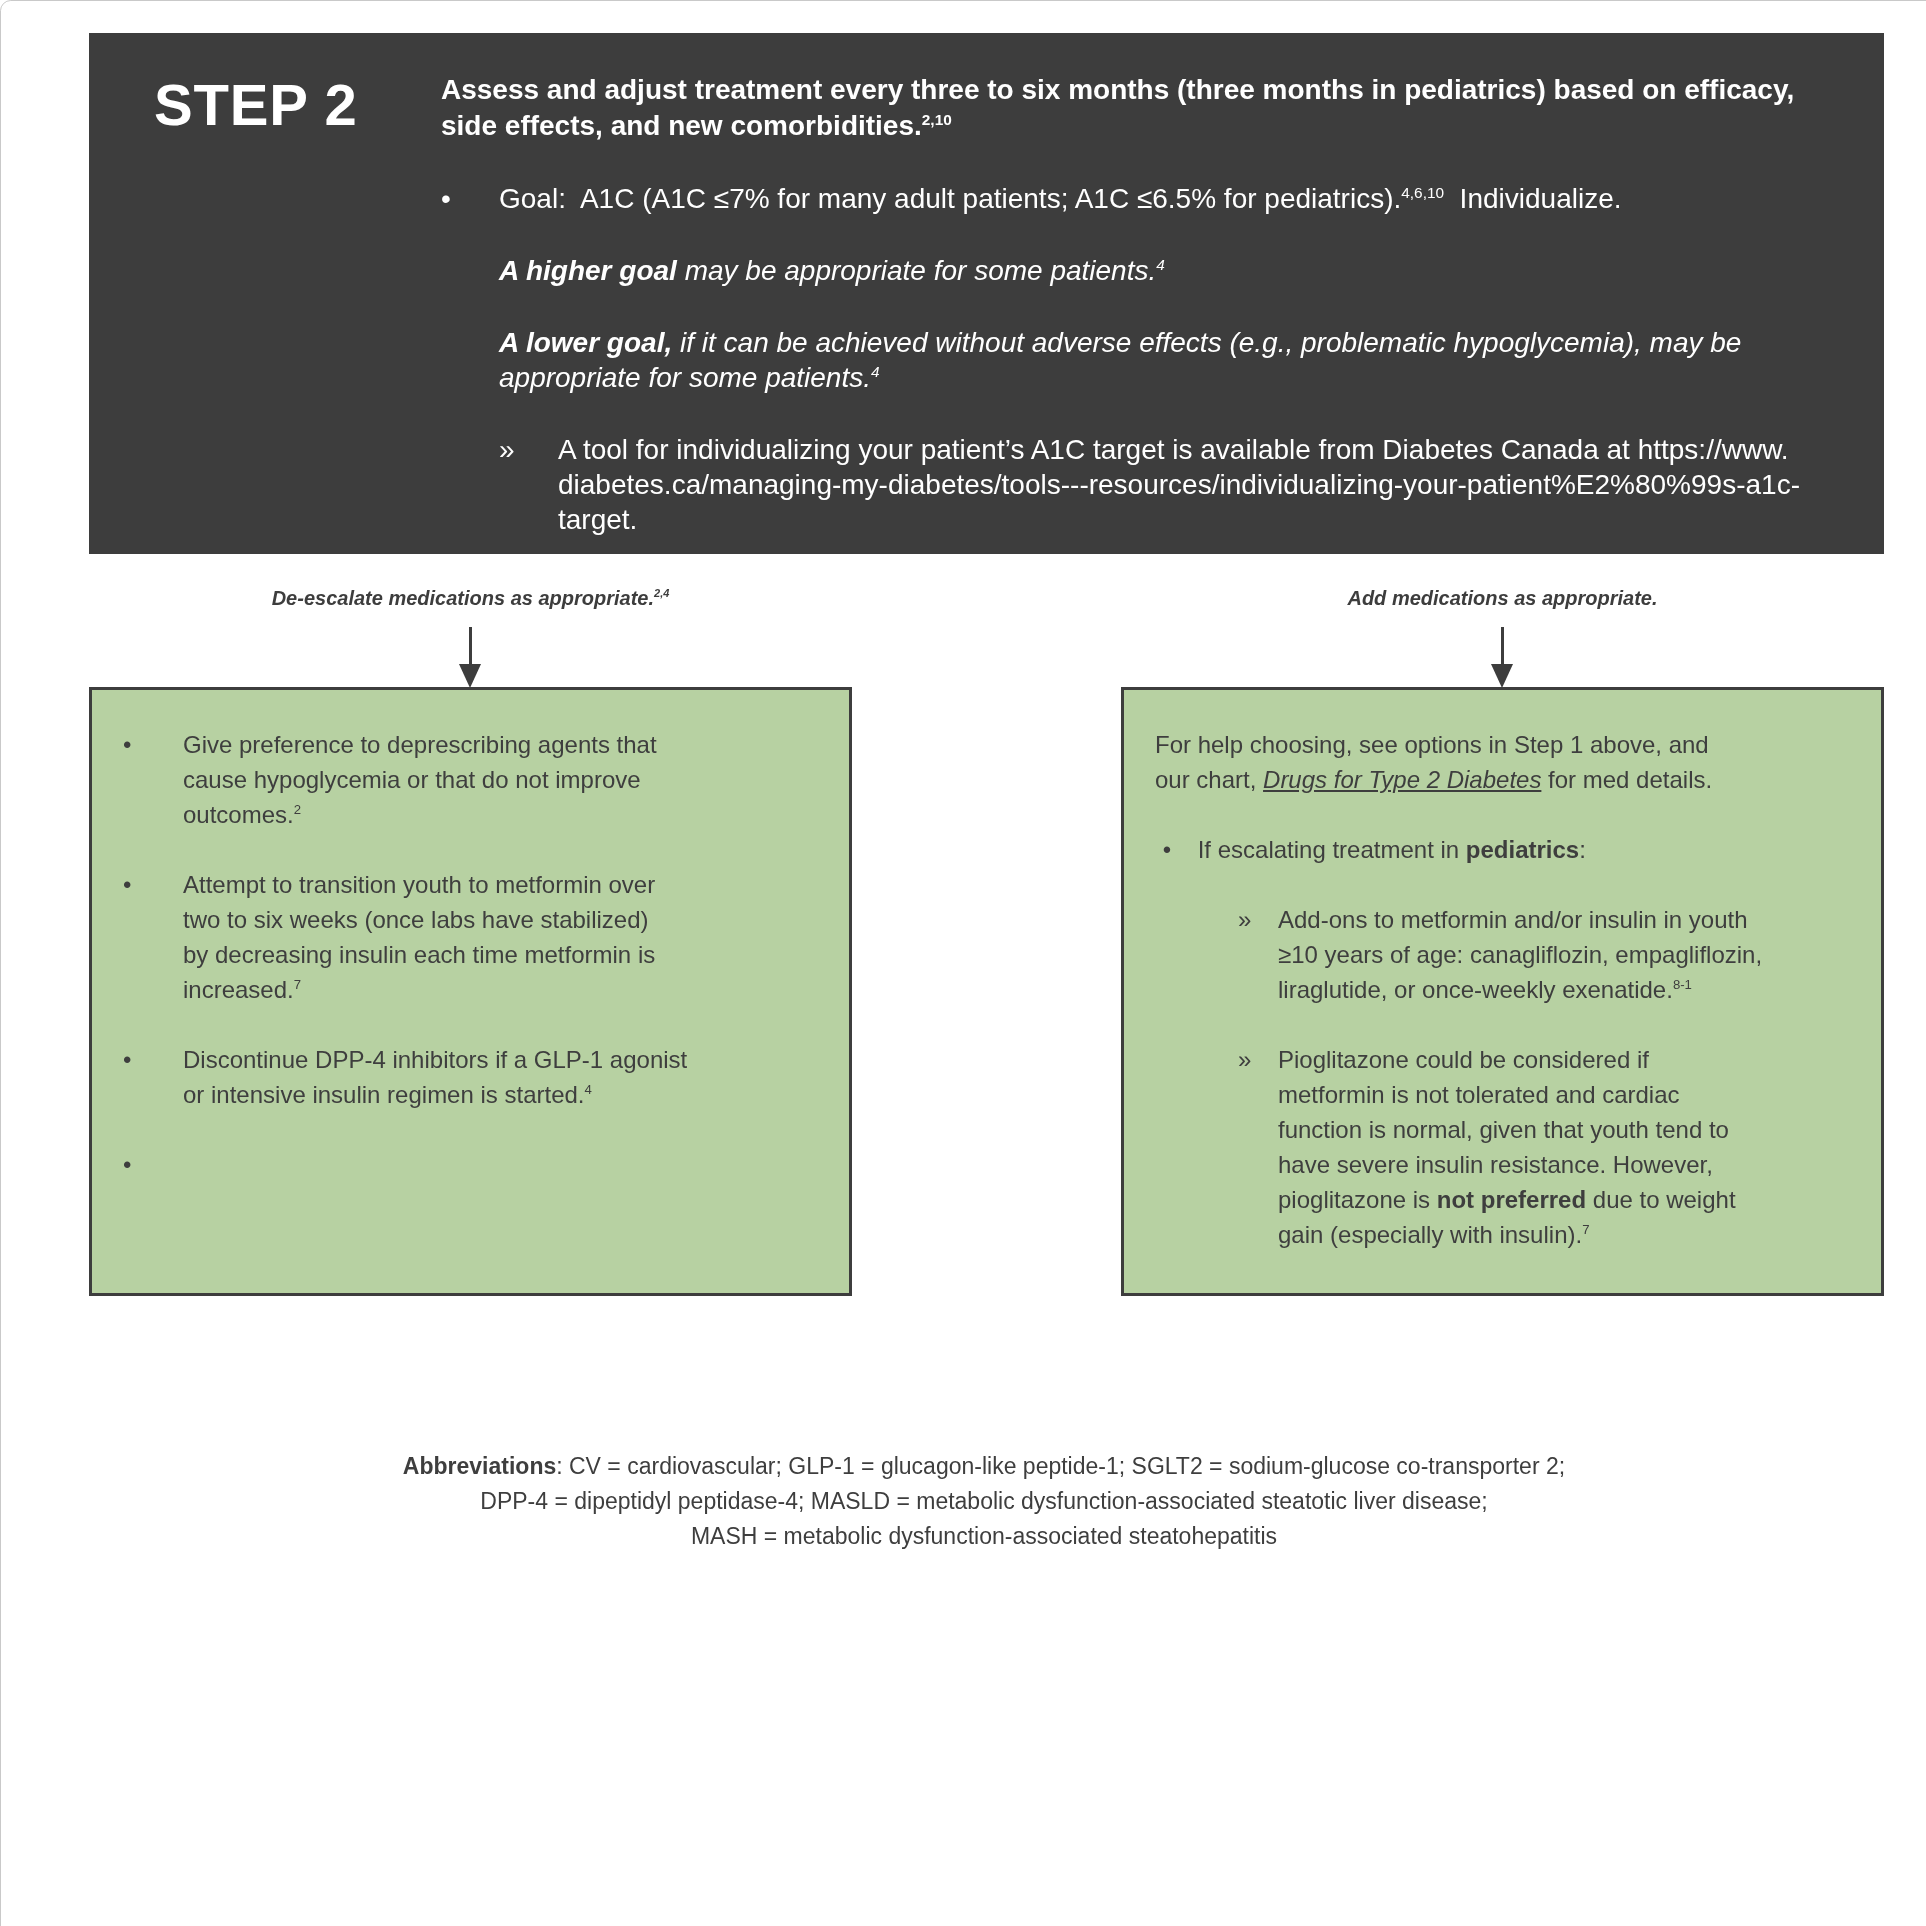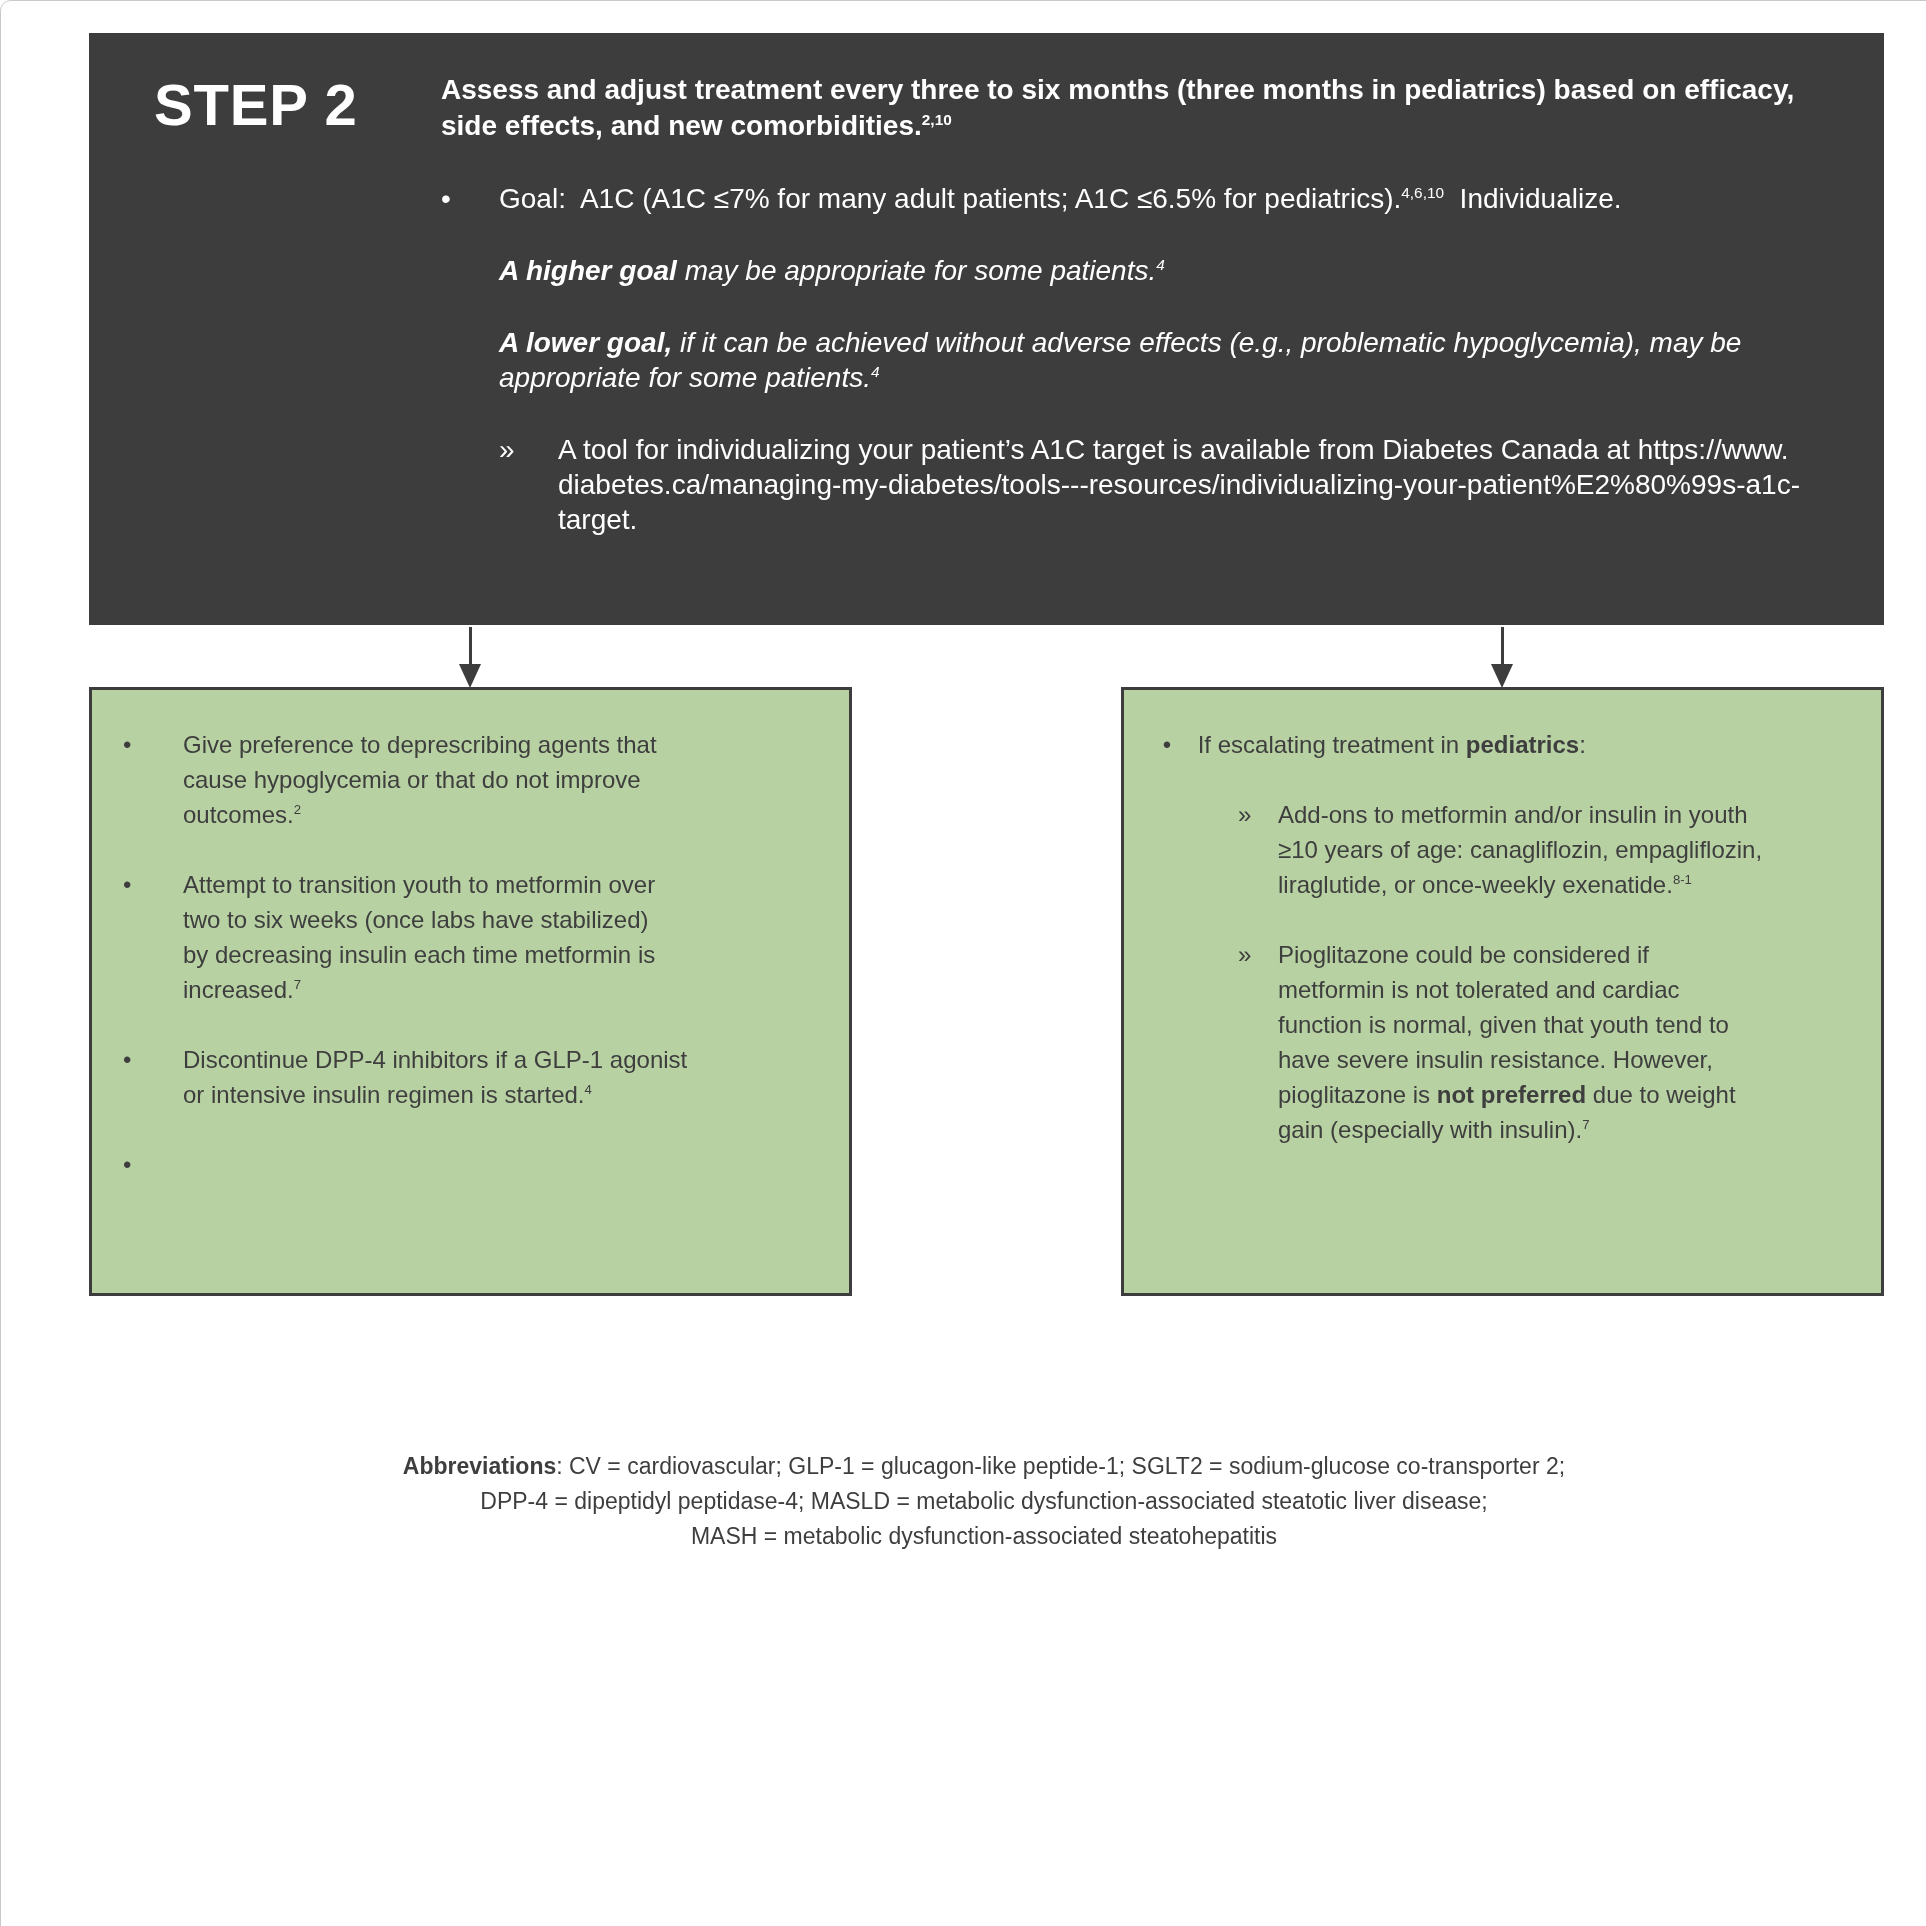--- a/index.html
+++ b/index.html
@@ -14,21 +14,21 @@
   .page{position:absolute;inset:0;border:1.5px solid var(--pageborder);border-radius:10.8px;
         box-sizing:border-box;background:#fff;overflow:hidden;}
 
   .rich{white-space:pre-wrap;margin:0;}
   .b{font-weight:700;}
   .i{font-style:italic;}
   .u{text-decoration:underline;}
   .sup{font-size:55%;vertical-align:super;line-height:0;}
 
   
-  .dark-box{position:absolute;left:88px;top:32px;width:1795px;height:592px;
+  .dark-box{position:absolute;left:88px;top:32px;width:1795px;height:521px;
             background:var(--dark);color:#ffffff;display:flex;box-sizing:border-box;
             padding:39px 77px 0 65px;}
   .step-label{flex:none;width:287px;font-size:58px;font-weight:700;line-height:1;
               letter-spacing:0.8px;padding-top:3.9px;}
   .dark-content{flex:1;font-size:28px;line-height:35px;}
   .dark-content > * + *{margin-top:37px;}
   .hdr{font-weight:700;line-height:36px;}
   .row{display:flex;}
   .row .m{flex:none;width:58px;}
   .ind{padding-left:58px;font-style:italic;}
@@ -120,20 +120,22 @@
       <span class="m">•</span>
       <p class="rich"><span>Discontinue DPP-4 inhibitors if a GLP-1 agonist
 or intensive insulin regimen is started.</span><span class="sup">4</span></p>
     </div>
     <div class="row">
       <span class="m">•</span>
     </div>
   </section>
 
   <section class="gbox right-box">
+    <p class="rich"><span>For help choosing, see options in Step 1 above, and
+our chart, </span><span class="i u">Drugs for Type 2 Diabetes</span><span> for med details.</span></p>
     <div class="row bullet">
       <span class="m">•</span>
       <p class="rich"><span>If escalating treatment in </span><span class="b">pediatrics</span><span>:</span></p>
     </div>
     <div class="row sub">
       <span class="m">»</span>
       <p class="rich"><span>Add-ons to metformin and/or insulin in youth
 ≥10 years of age: canagliflozin, empagliflozin,
 liraglutide, or once-weekly exenatide.</span><span class="sup">8-1</span></p>
     </div>

